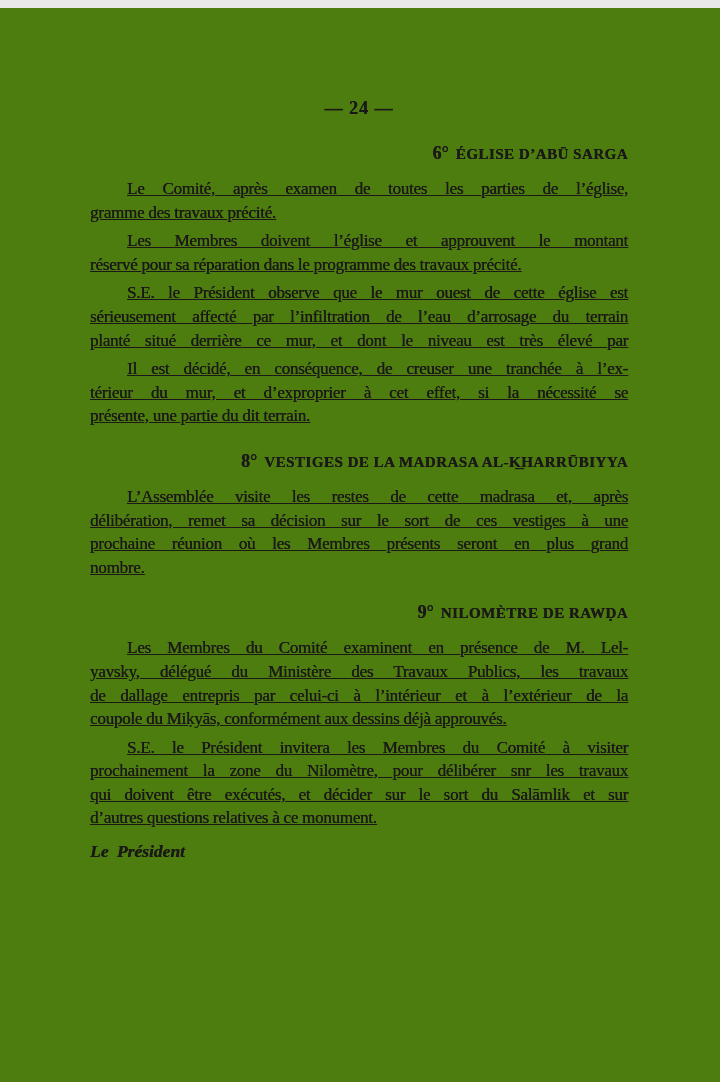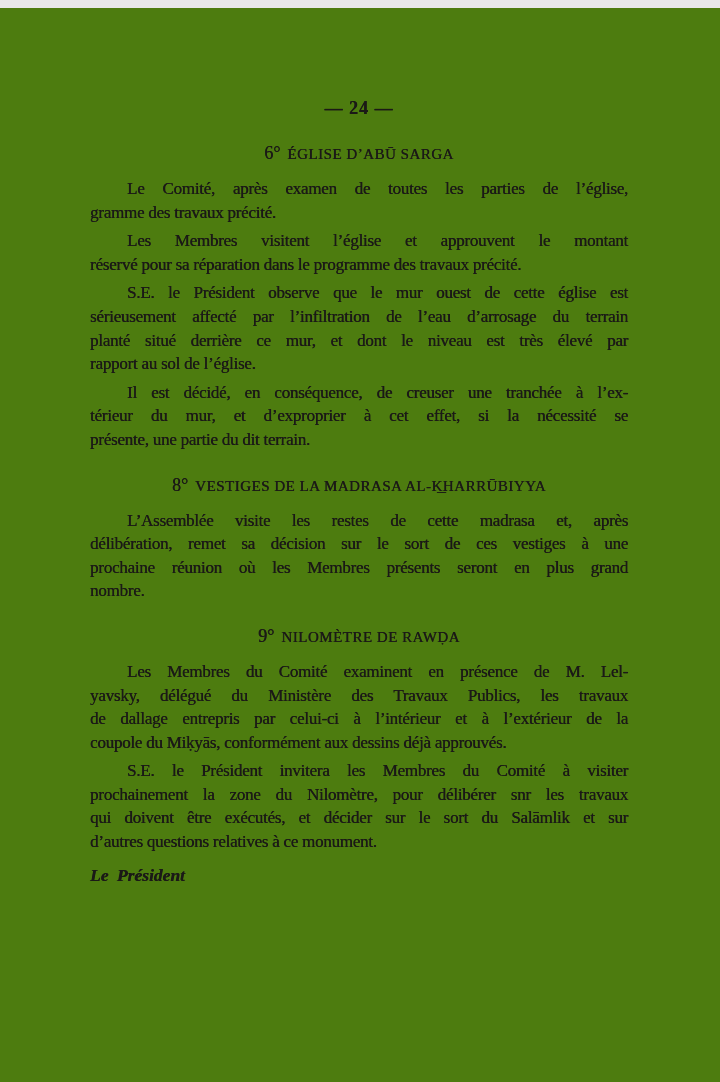--- a/index.html
+++ b/index.html
@@ -23,41 +23,42 @@
   .page-number {
     text-align: center;
     font-size: 18px;
     font-weight: bold;
     line-height: 24px;
     letter-spacing: 1px;
   }
   section { display: block; }
   .heading {
     margin: 21px 0 11px 0;
-    text-align: center;
-    font-weight: normal;
+    text-align: right;
+    font-weight: bold;
     font-size: 15px;
     line-height: 24px;
     letter-spacing: 0.5px;
     white-space: nowrap;
   }
   .hnum {
     font-size: 18px;
     letter-spacing: 0;
     margin-right: 7px;
   }
   .para {
     margin: 0 0 5px 0;
     font-size: 17px;
     line-height: 23.6px;
     letter-spacing: -0.25px;
   }
   .line {
     text-align: justify;
     text-align-last: justify;
+    text-decoration: underline;
   }
   .line:first-child { text-indent: 37px; }
   .line-last { text-align-last: left; }
   .signature {
     margin-top: 9px;
     padding-right: 36px;
     text-align: left;
     font-style: italic;
     font-weight: bold;
     font-size: 17.5px;
@@ -76,28 +77,27 @@
     <section>
       <h2 class="heading"><span class="hnum">6°</span><span class="htitle">ÉGLISE D’ABŪ SARGA</span></h2>
       <div class="para">
           <div class="line">Le Comité, après examen de toutes les parties de l’église,</div>
           <div class="line line-last">gramme des travaux précité.</div>
         </div>
     </section>
 
     <section>
       <div class="para">
-          <div class="line">Les Membres visitent l’église et approuvent le montant</div>
+          <div class="line">Les Membres doivent l’église et approuvent le montant</div>
           <div class="line line-last">réservé pour sa réparation dans le programme des travaux précité.</div>
         </div>
       <div class="para">
           <div class="line">S.E. le Président observe que le mur ouest de cette église est</div>
           <div class="line">sérieusement affecté par l’infiltration de l’eau d’arrosage du terrain</div>
           <div class="line">planté situé derrière ce mur, et dont le niveau est très élevé par</div>
-          <div class="line line-last">rapport au sol de l’église.</div>
         </div>
       <div class="para">
           <div class="line">Il est décidé, en conséquence, de creuser une tranchée à l’ex-</div>
           <div class="line">térieur du mur, et d’exproprier à cet effet, si la nécessité se</div>
           <div class="line line-last">présente, une partie du dit terrain.</div>
         </div>
     </section>
 
     <section>
       <h2 class="heading"><span class="hnum">8°</span><span class="htitle">VESTIGES DE LA MADRASA AL-K͟HARRŪBIYYA</span></h2>

